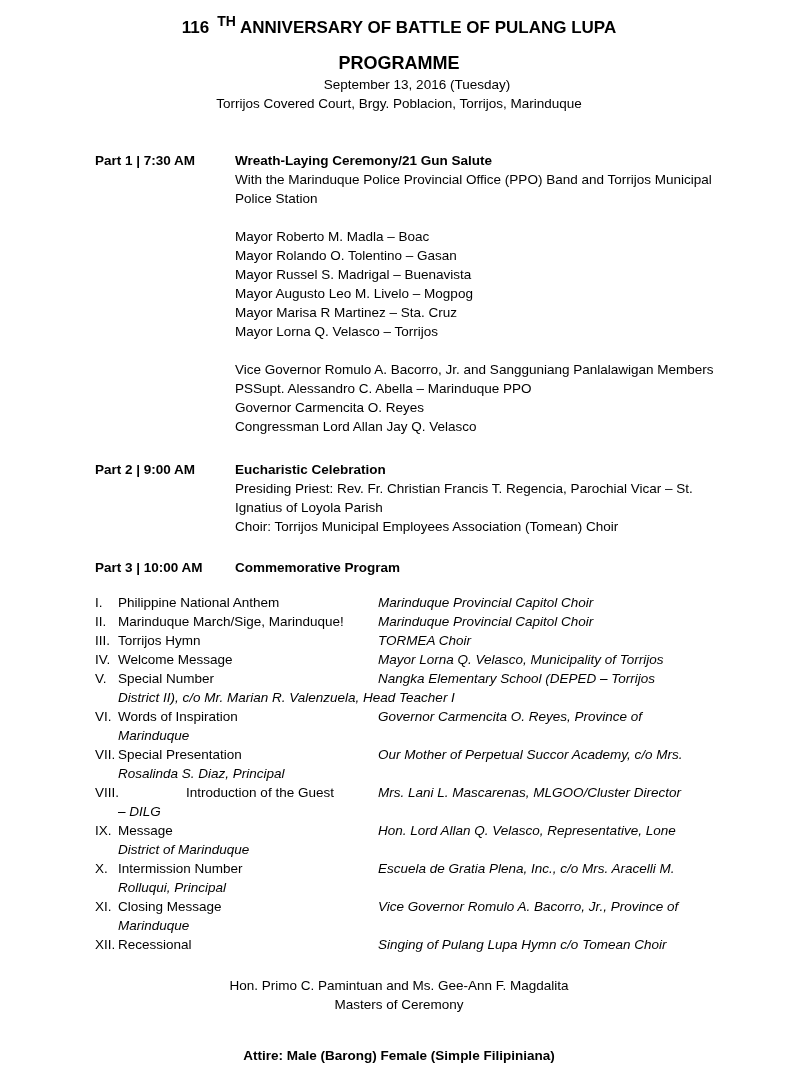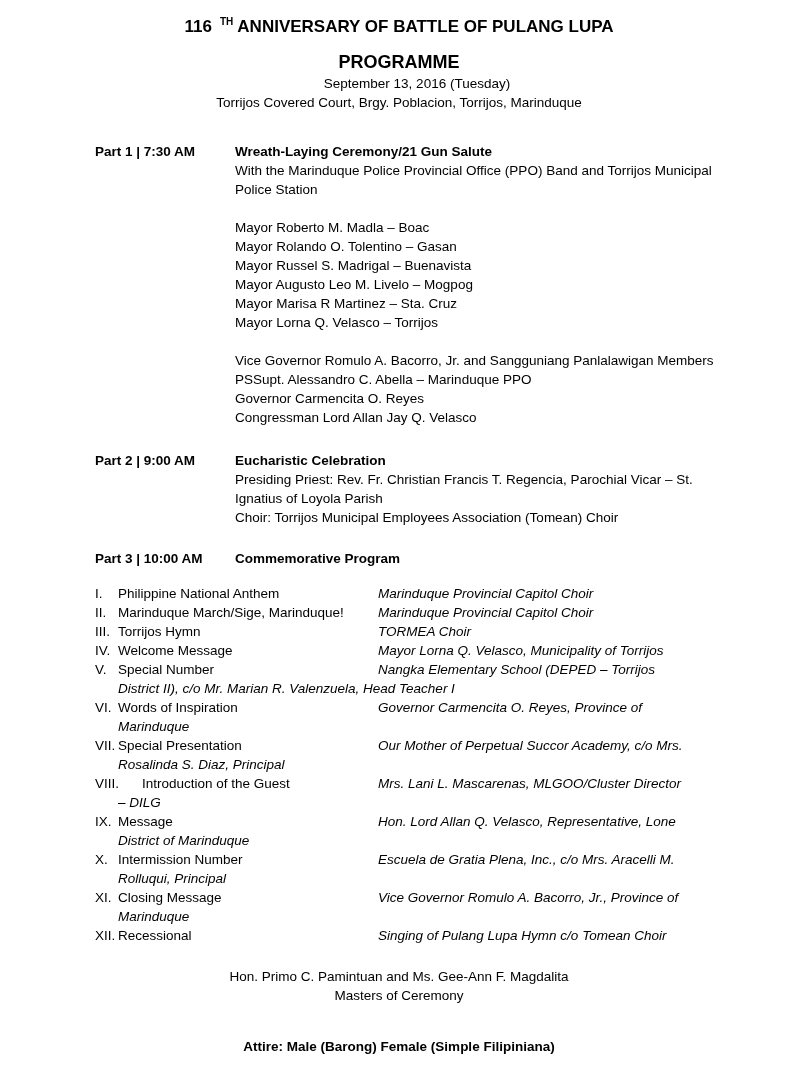--- a/index.html
+++ b/index.html
@@ -9,42 +9,42 @@
     color: #000000;
     font-family: "Liberation Sans", "DejaVu Sans", sans-serif;
     font-size: 13.5px; line-height: 19px;
     overflow: hidden;
   }
   .doc { width: 798px; height: 1073px; padding-top: 11px; }
 
   
   .hdr { text-align: center; }
   .hdr-title { font-size: 17px; font-weight: 700; line-height: 21px; }
-  .hdr-title sup { font-size: 10px; margin-left: 8px; }
+  .hdr-title sup { font-size: 14px; margin-left: 8px; }
   .hdr-sub { font-size: 18px; font-weight: 700; line-height: 19px; margin-top: 16px; }
   .hdr-date { margin-top: 2px; margin-left: 36px; }
 
   
-  .content { margin-top: 30px; padding-left: 95px; padding-right: 70px; }
+  .content { margin-top: 38px; padding-left: 95px; padding-right: 70px; }
   .part { display: flex; }
   .part-2 { margin-top: 24px; }
   .part-3 { margin-top: 22px; }
   .plabel { width: 140px; flex-shrink: 0; font-weight: 700; }
   .pbody { flex: 1; }
   .ptitle { font-weight: 700; }
   .blank { height: 19px; }
 
   
   .program { margin-top: 16px; }
   .prow { display: flex; }
   .pnum { width: 23px; flex-shrink: 0; }
   .pitem { width: 260px; flex-shrink: 0; }
   .pperf { font-style: italic; white-space: nowrap; }
   .pcont { font-style: italic; margin-left: 23px; }
-  .tab-indent .pitem { padding-left: 24px; }
+  .tab-indent .pitem { padding-left: 24px; text-align: center; }
 
   
   .emcees { margin-top: 22px; text-align: center; }
   .attire { margin-top: 32px; text-align: center; font-weight: 700; }
 </style>
 </head>
 <body>
 
 <div class="doc">
 

